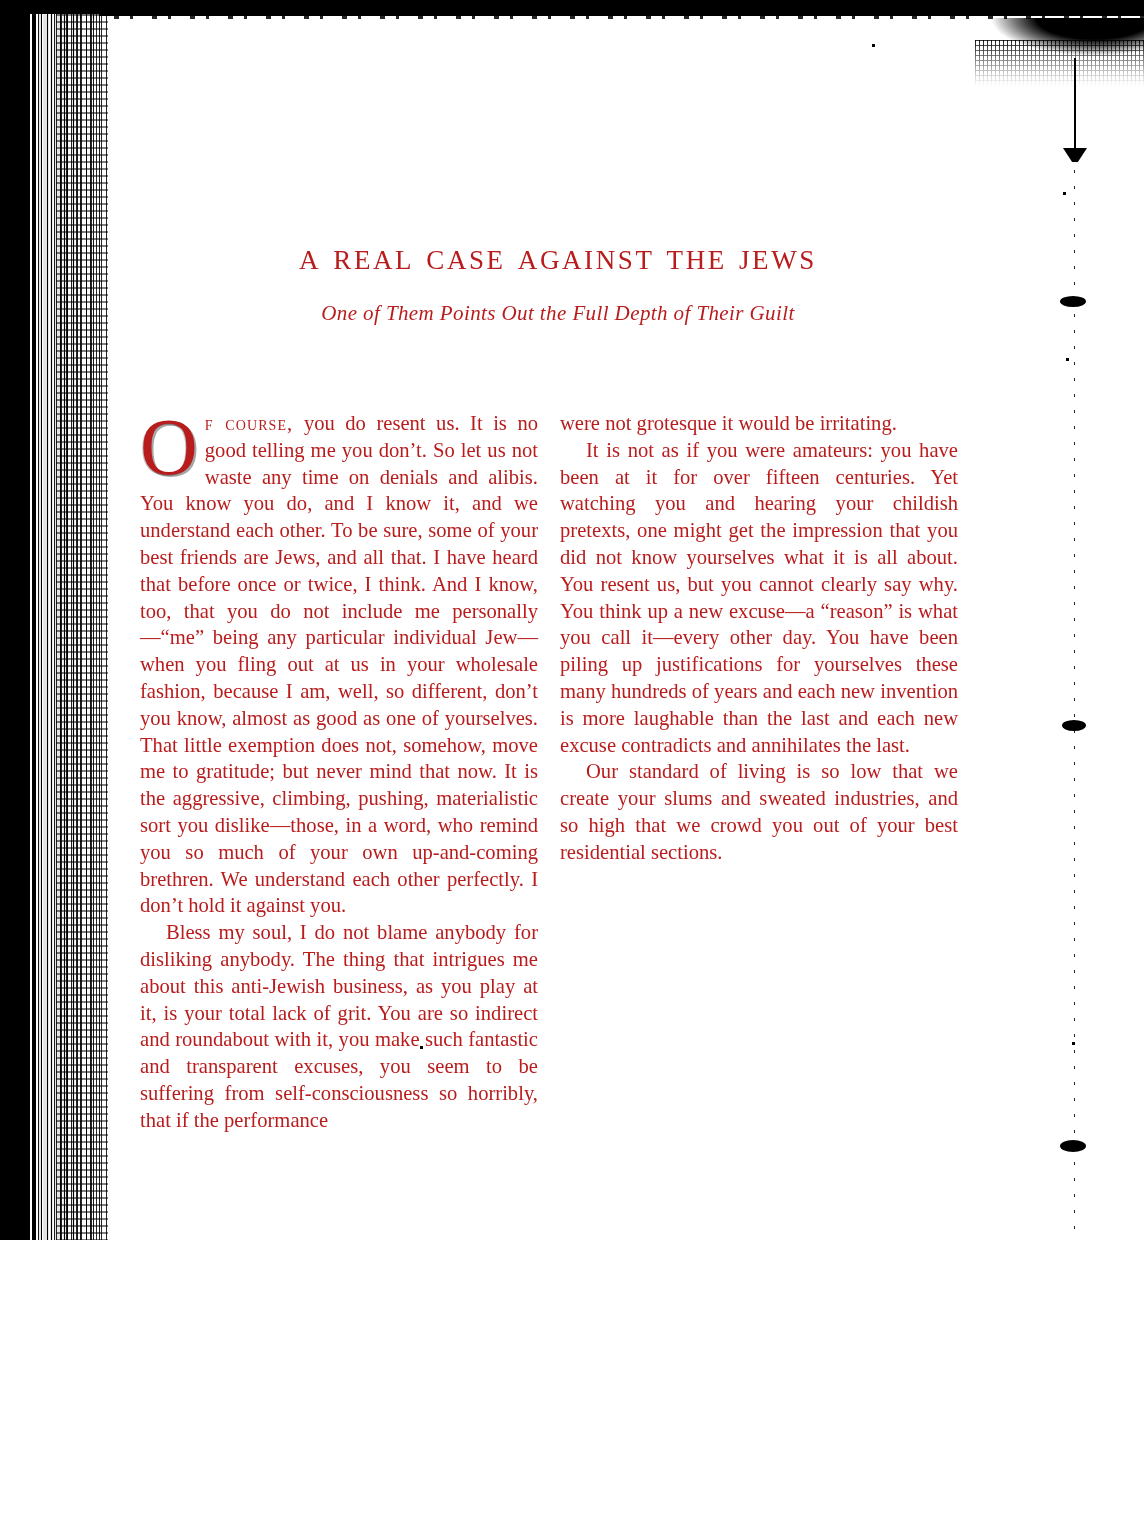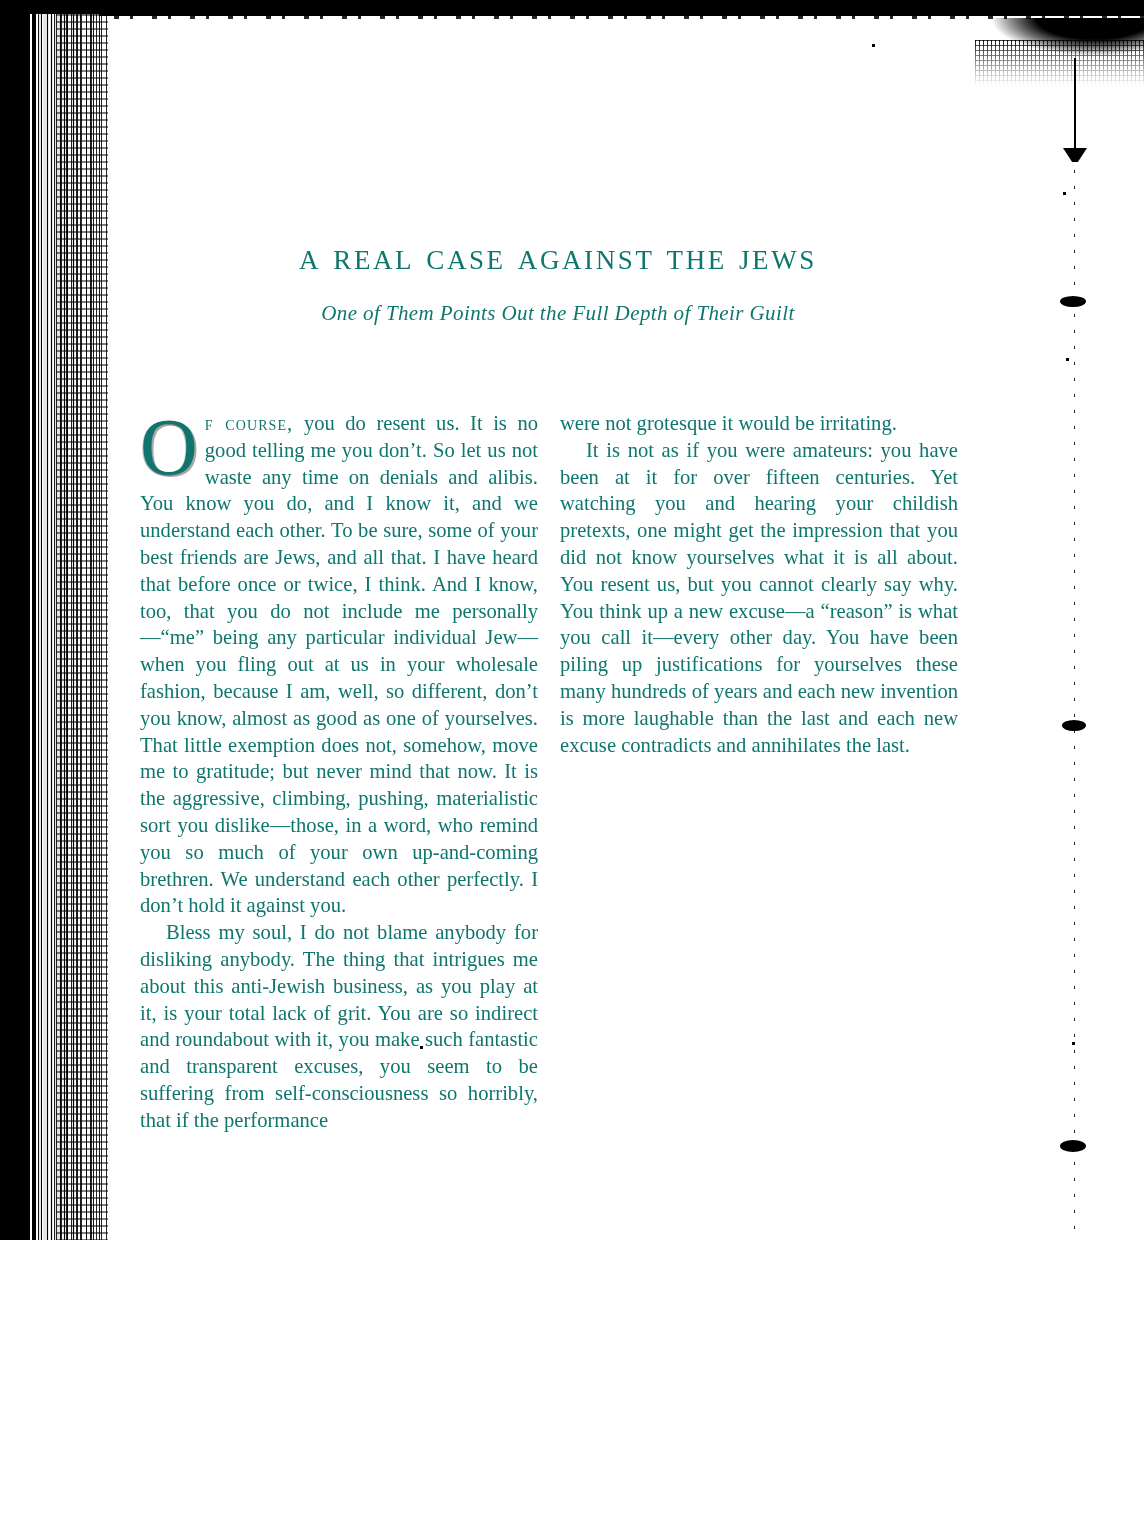--- a/index.html
+++ b/index.html
@@ -9,21 +9,21 @@
     background: #ffffff;
   }
 
   .page {
     position: relative;
     width: 1144px;
     height: 1240px;
     overflow: hidden;
     background: #ffffff;
     font-family: "Liberation Serif", "DejaVu Serif", serif;
-    color: #0f766e;
+    color: #b91c1c;
     -webkit-font-smoothing: none;
   }
 
   
 
   .artifact-top-bar {
     position: absolute;
     top: 0; left: 0;
     width: 1144px;
     height: 16px;
@@ -348,20 +348,21 @@
     <div class="columns">
 
       <div class="col col-left">
         <p><span class="dropcap">O</span><span class="smallcaps">F COURSE,</span><span> you do resent us. It is no good telling me you don’t. So let us not waste any time on denials and alibis. You know you do, and I know it, and we understand each other. To be sure, some of your best friends are Jews, and all that. I have heard that before once or twice, I think. And I know, too, that you do not include me personally—“me” being any particular individual Jew—when you fling out at us in your wholesale fashion, because I am, well, so different, don’t you know, almost as good as one of yourselves. That little exemption does not, somehow, move me to gratitude; but never mind that now. It is the aggressive, climbing, pushing, materialistic sort you dislike—those, in a word, who remind you so much of your own up-and-coming brethren. We understand each other perfectly. I don’t hold it against you.</span></p>
         <p>Bless my soul, I do not blame anybody for disliking anybody. The thing that intrigues me about this anti-Jewish business, as you play at it, is your total lack of grit. You are so indirect and roundabout with it, you make such fantastic and transparent excuses, you seem to be suffering from self-consciousness so horribly, that if the performance</p>
       </div>
 
       <div class="col col-right">
         <p class="no-indent">were not grotesque it would be irritating.</p>
         <p>It is not as if you were amateurs: you have been at it for over fifteen centuries. Yet watching you and hearing your childish pretexts, one might get the impression that you did not know yourselves what it is all about. You resent us, but you cannot clearly say why. You think up a new excuse—a “reason” is what you call it—every other day. You have been piling up justifications for yourselves these many hundreds of years and each new invention is more laughable than the last and each new excuse contradicts and annihilates the last.</p>
+        <p>Our standard of living is so low that we create your slums and sweated industries, and so high that we crowd you out of your best residential sections.</p>
       </div>
 
     </div>
 
     <div class="folio">346</div>
 
   </div>
 </div>
 
 </body></html>

